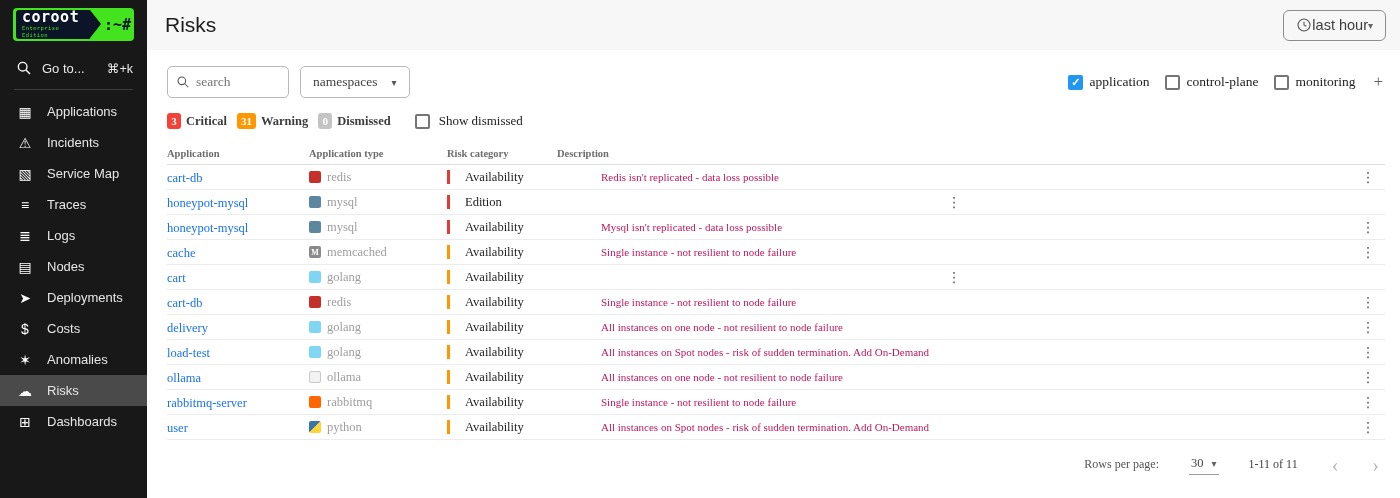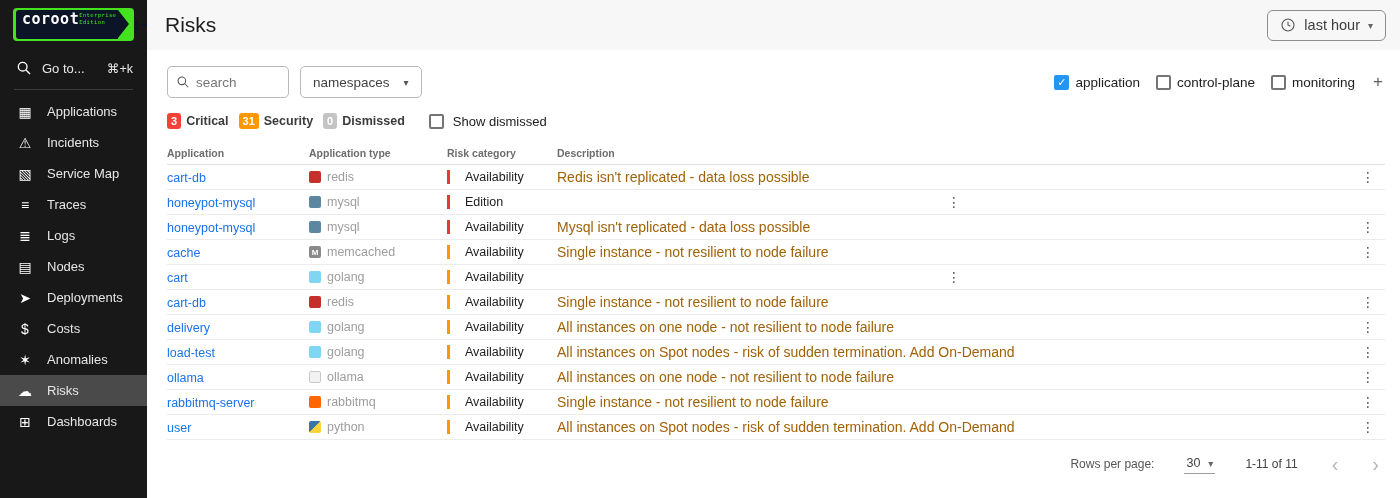--- a/index.html
+++ b/index.html
@@ -3,44 +3,44 @@
 <meta charset="utf-8">
 <style>
   * { margin:0; padding:0; box-sizing:border-box; }
   html,body { width:1400px; height:498px; overflow:hidden; }
   body { font-family:"Liberation Sans","DejaVu Sans",sans-serif; background:#fff; display:flex; color:#212121; }
 
   
   .sidebar { width:147px; min-width:147px; height:498px; background:#181818; color:#ececec; display:flex; flex-direction:column; }
   .logo-wrap { margin:8px 13px 4px 13px; }
   .logo { background:#43e41d; border-radius:4px; padding:2px 3px; display:flex; align-items:center; height:33px; }
-  .logo-left { background:#0b1527; border-radius:3px 0 0 3px; padding:2px 2px 2px 6px; position:relative; display:flex; flex-direction:row; justify-content:center; height:29px; }
+  .logo-left { background:#0b1527; border-radius:3px 0 0 3px; padding:2px 2px 2px 6px; position:relative; display:flex; flex-direction:column; justify-content:center; height:29px; }
   .logo-left:after { content:""; position:absolute; right:-11px; top:0; border-top:14.5px solid transparent; border-bottom:14.5px solid transparent; border-left:11px solid #0b1527; }
   .logo-brand { font-family:"DejaVu Sans Mono",monospace; font-weight:bold; color:#fff; font-size:15px; line-height:15px; letter-spacing:0.5px; }
   .logo-edition { font-family:"DejaVu Sans Mono",monospace; color:#43e41d; font-size:5.5px; line-height:7px; letter-spacing:0.4px; }
   .logo-prompt { font-family:"DejaVu Sans Mono",monospace; font-weight:bold; color:#0b1527; font-size:15px; margin-left:14px; }
   .goto { display:flex; align-items:center; gap:10px; padding:15px 14px 13px 16px; font-size:13px; cursor:pointer; }
   .goto .glabel { flex:1; color:#e8e8e8; }
   .goto .kbd { color:#e8e8e8; font-size:12.5px; }
   .sb-divider { border-top:1px solid #3d3d3d; margin:0 14px 6px 14px; }
   .nav { display:flex; flex-direction:column; }
   .nav-item { height:31px; display:flex; align-items:center; gap:13px; padding:0 16px; font-size:13px; cursor:pointer; color:#e6e6e6; }
   .nav-item.selected { background:#4a4a4a; }
   .nav-ic { width:18px; text-align:center; font-size:14px; color:#fff; flex:none; }
   .sicon { width:16px; height:16px; stroke:#fff; fill:none; stroke-width:2; flex:none; }
 
   
   .main { flex:1; display:flex; flex-direction:column; background:#fff; }
   .topbar { height:50px; background:#f7f7f7; display:flex; align-items:center; padding:0 14px 0 18px; }
   .page-title { font-size:21px; font-weight:500; color:#1d1d1d; }
-  .time-btn { margin-left:auto; border:1.5px solid #8d8d8d; border-radius:6px; height:31px; padding:0 12px; display:flex; align-items:center; gap:8px; color:#3c3c3c; font-size:14.5px; background:transparent; cursor:pointer; }
+  .time-btn { margin-left:auto; border:1.5px solid #8d8d8d; border-radius:6px; height:31px; padding:0 12px; display:flex; align-items:center; color:#3c3c3c; font-size:14.5px; background:transparent; cursor:pointer; }
   .clock { width:16px; height:16px; stroke:#555; fill:none; stroke-width:1.6; }
   .caret { font-size:10px; color:#666; }
 
-  .content { flex:1; padding:16px 15px 0 20px; display:flex; flex-direction:column; }
+  .content { flex:1; padding:16px 15px 0 20px; display:flex; flex-direction:column;font-family:Liberation Serif, serif; }
   .controls { display:flex; align-items:center; }
   .search-box { width:122px; height:32px; border:1px solid #b9b9b9; border-radius:5px; display:flex; align-items:center; padding:0 8px; gap:6px; background:#fff; }
   .search-box input { border:none; outline:none; width:100%; font-size:13.5px; color:#333; font-family:inherit; background:transparent; }
   .search-box input::placeholder { color:#757575; }
   .mag { width:14px; height:14px; stroke:#555; fill:none; stroke-width:1.8; flex:none; }
   .ns-select { margin-left:11px; height:32px; border:1px solid #b9b9b9; border-radius:5px; display:flex; align-items:center; padding:0 12px; gap:14px; font-size:13.5px; color:#424242; cursor:pointer; background:#fff; }
   .ns-select .caret { color:#555; }
   .cat-filters { margin-left:auto; display:flex; align-items:center; gap:16px; font-size:13.5px; color:#212121; }
   .cb { width:15px; height:15px; border:2px solid #757575; border-radius:2px; display:inline-flex; align-items:center; justify-content:center; background:#fff; flex:none; cursor:pointer; }
   .cb.checked { background:#2196f3; border-color:#2196f3; color:#fff; font-size:11px; font-weight:bold; line-height:1; }
@@ -64,21 +64,21 @@
   .ticon.mysql { background:#5d87a1; }
   .ticon.memcached { background:#8a8a8a; }
   .ticon.golang { background:#7ed6f2; }
   .ticon.ollama { background:#f2f2f2; border:1px solid #c9c9c9; }
   .ticon.rabbitmq { background:#ff6600; }
   .ticon.python { background:linear-gradient(135deg,#3776ab 50%,#ffd43b 50%); }
   .cat-cell { display:flex; align-items:center; gap:15px; font-size:12.5px; color:#212121; }
   .sev-bar { width:3px; height:14px; flex:none; }
   .sev-critical { background:#e53935; }
   .sev-warning { background:#ff9800; }
-  .desc-cell { font-size:14px; color:#a16207; white-space:nowrap; overflow:hidden; }
+  .desc-cell { font-size:11px; color:#be185d; white-space:nowrap; overflow:hidden;margin-left:44px; }
   .dashed { border-bottom:1px dashed #9e9e9e; }
   .kebab { text-align:center; color:#555; font-size:14px; cursor:pointer; }
 
   .pagination { display:flex; align-items:center; justify-content:flex-end; gap:30px; margin-top:14px; padding-right:6px; font-size:12px; color:#424242; }
   .rpp-label { color:#555; }
   .rpp-select { display:flex; align-items:center; gap:8px; border-bottom:1px solid #9e9e9e; padding:2px 2px 3px 2px; cursor:pointer; font-size:12.5px; }
   .pg-chevrons { display:flex; gap:34px; margin-left:4px; }
   .pg-chev { color:#b5b5b5; font-size:20px; line-height:1; cursor:pointer; }
 </style>
 </head>
@@ -195,21 +195,21 @@
     </div>
 
     <div class="summary">
       <div id="badges" style="display:flex;align-items:center;">
           <span class="badge-group">
             <span class="badge" style="background:#f44336">3</span>
             <span class="badge-label">Critical</span>
           </span>
           <span class="badge-group">
             <span class="badge" style="background:#ff9800">31</span>
-            <span class="badge-label">Security</span>
+            <span class="badge-label">Warning</span>
           </span>
           <span class="badge-group">
             <span class="badge" style="background:#c4c4c4">0</span>
             <span class="badge-label">Dismissed</span>
           </span>
         </div>
       <label class="show-dismissed">
         <span class="cb"></span>
         <span>Show dismissed</span>
       </label>

